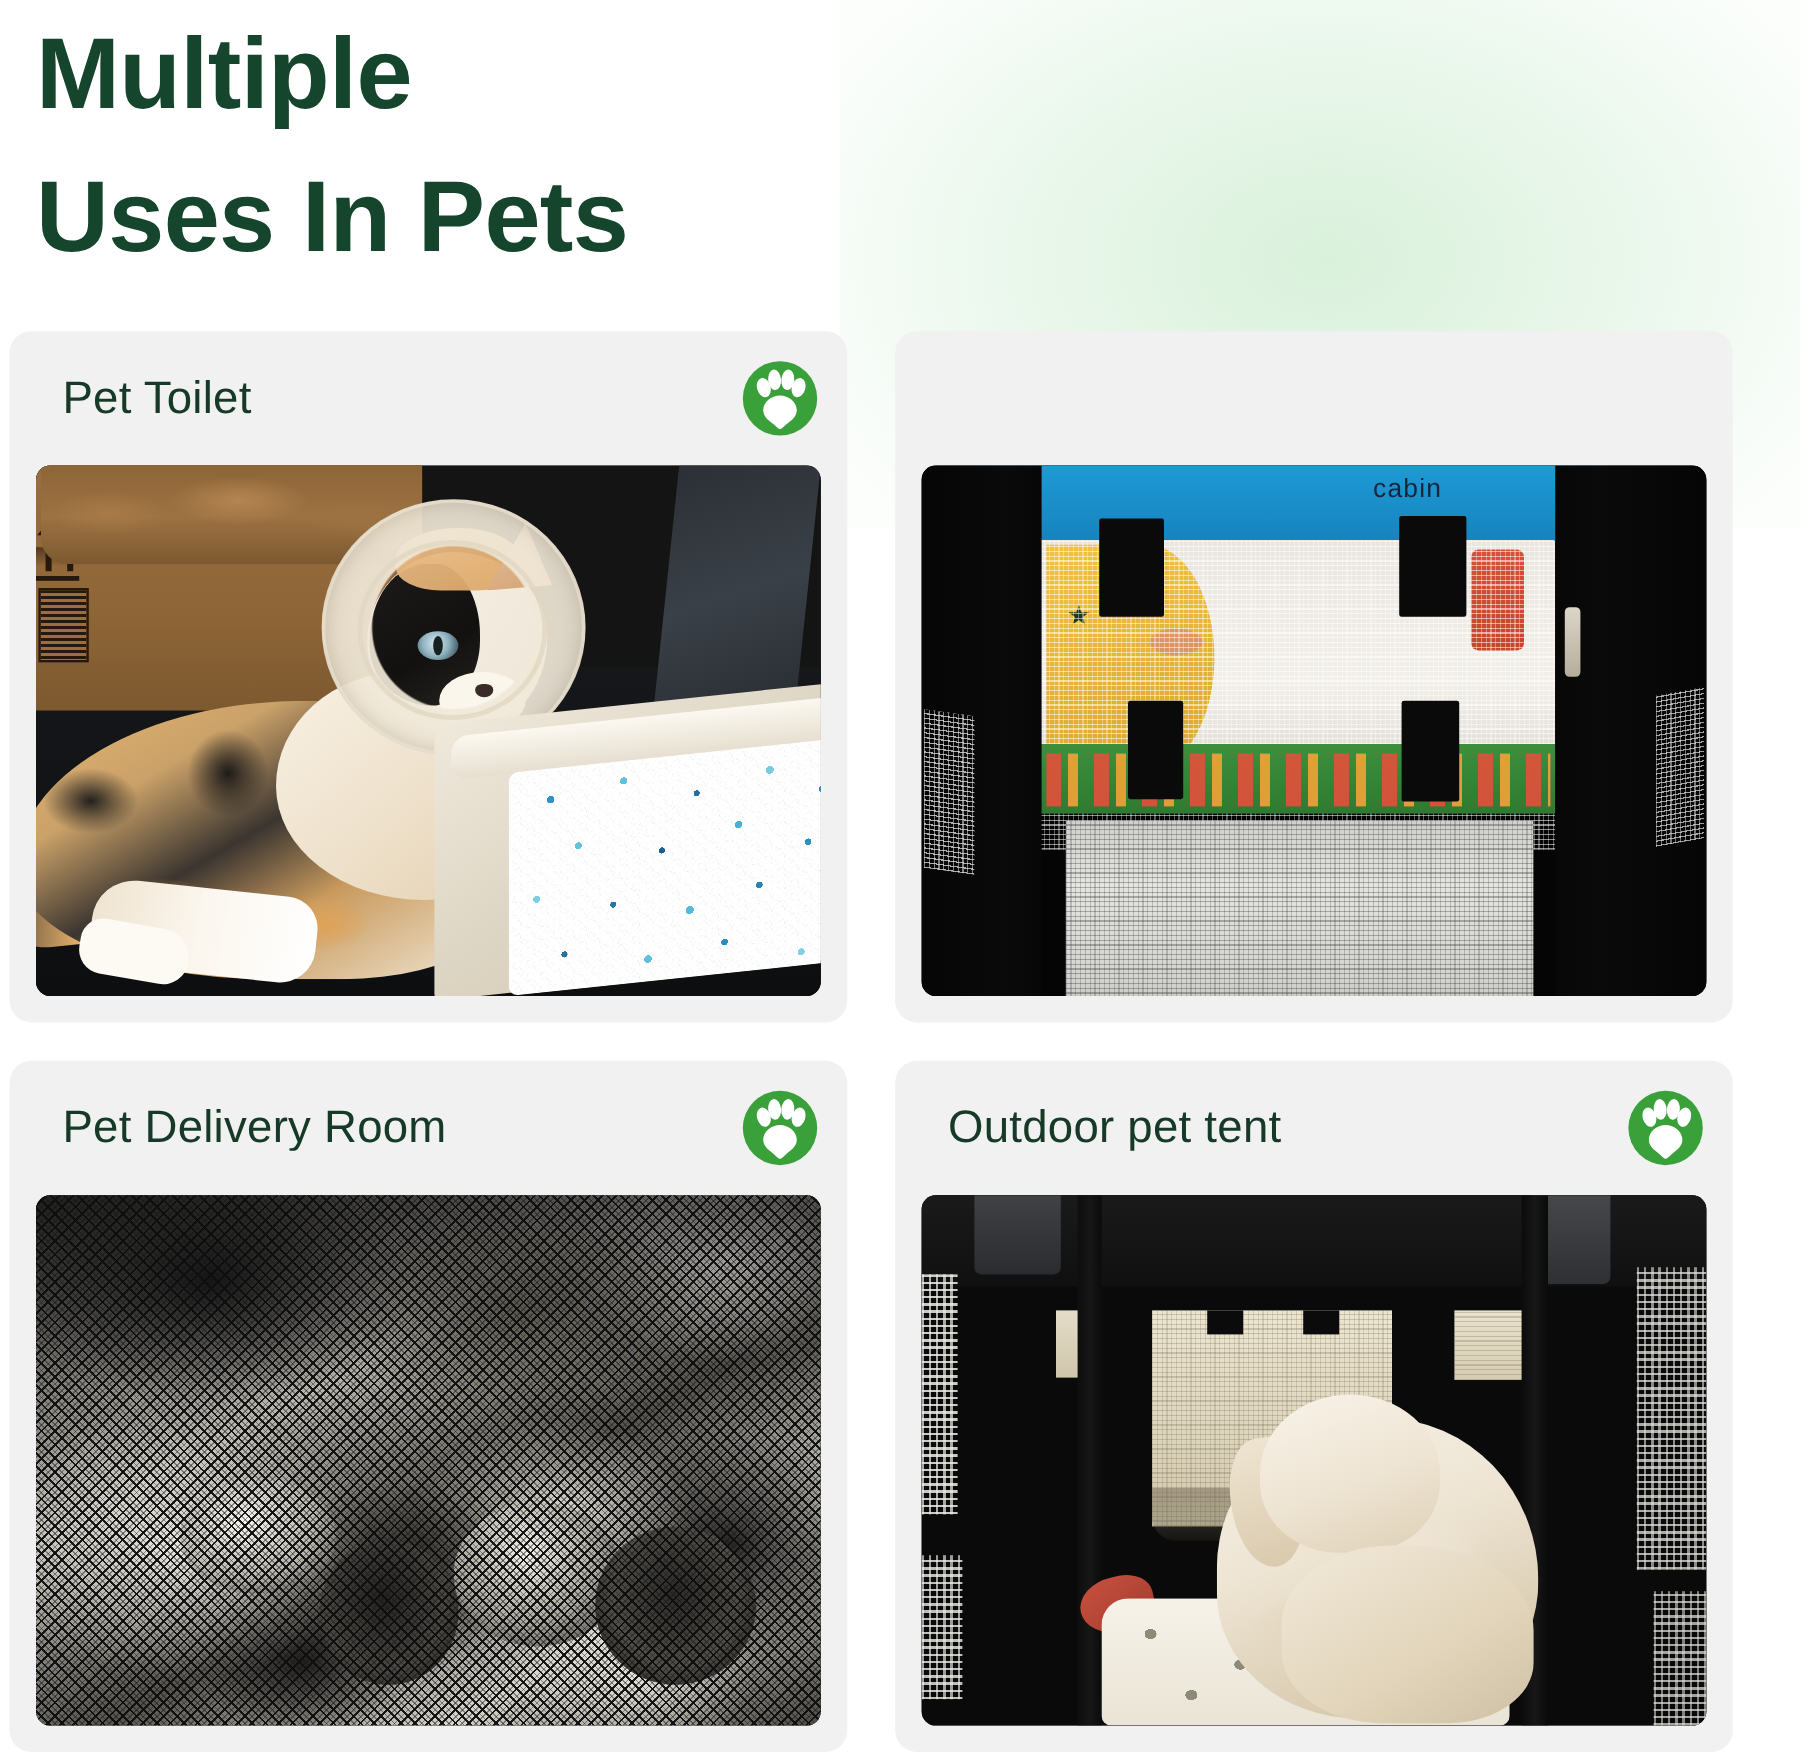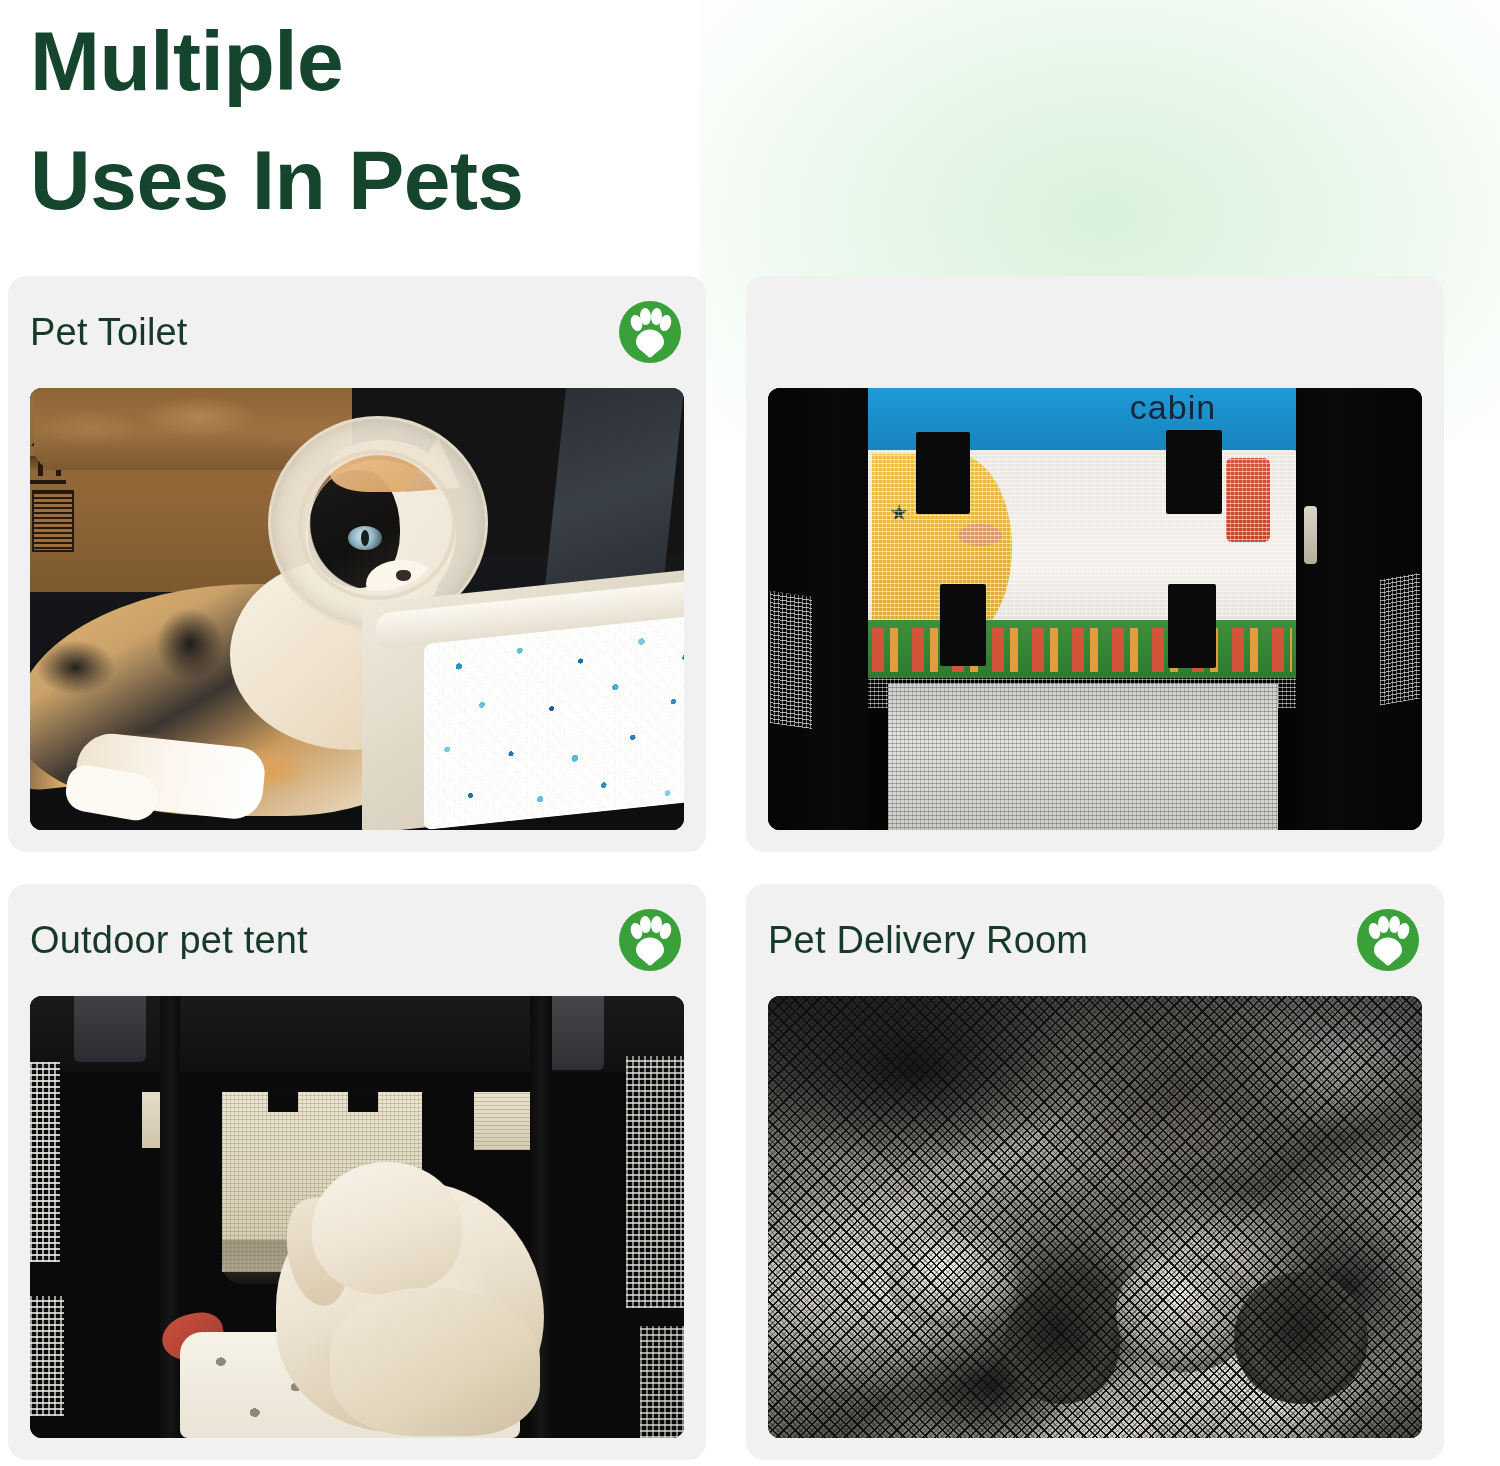--- a/index.html
+++ b/index.html
@@ -69,21 +69,21 @@
     border-radius: 18px;
     overflow: hidden;
   }
 
   .card-header {
     position: absolute;
     left: 0; right: 0; top: 0;
     height: 112px;
     display: flex;
     align-items: center;
-    padding: 0 24px 0 22px;
+    padding: 0 24px 0 44px;
   }
 
   .card-title {
     color: #163a27;
     font-size: 38px;
     font-weight: 400;
     line-height: 1;
     letter-spacing: 0.2px;
     white-space: nowrap;
     flex: 0 1 auto;
@@ -289,21 +289,21 @@
   }
 
   
   .p2-bg { position:absolute; inset:0; background:#050505; }
   .p2-blue {
     position:absolute; left:40px; top:0; width:534px; height:64px;
     background:linear-gradient(180deg,#1e9ad6 0%,#1683bd 100%);
   }
   .p2-cabin {
     position:absolute; left:320px; top:2px; width:170px; height:34px;
-    color:#16263a; font-size:34px; line-height:34px; letter-spacing:1px;
+    color:#16263a; font-size:22px; line-height:34px; letter-spacing:1px;
     text-align:center; font-family:"Liberation Sans",sans-serif;
   }
   .p2-mesh {
     position:absolute; left:98px; top:62px; width:430px; height:258px;
     background-image:
       repeating-linear-gradient(0deg,rgba(255,255,255,0.55) 0 1px, rgba(0,0,0,0) 1px 4px),
       repeating-linear-gradient(90deg,rgba(255,255,255,0.35) 0 1px, rgba(0,0,0,0) 1px 4px);
   }
   .p2-hammock {
     position:absolute; left:98px; top:62px; width:430px; height:196px;
@@ -631,20 +631,46 @@
           <div class="p2-strap s2"></div>
           <div class="p2-strap s3"></div>
           <div class="p2-strap s4"></div>
           <div class="p2-zipper"></div>
         </div>
       </div>
     </div>
 
     <div class="card">
       <div class="card-header">
+        <div class="card-title">Pet Delivery Room</div>
+        <svg class="paw-badge" viewBox="0 0 64 64">
+          <circle cx="32" cy="32" r="31" fill="#3aa03a"></circle>
+          <ellipse cx="18.5" cy="23" rx="5.6" ry="8.2" fill="#ffffff" transform="rotate(-16 18.5 23)"></ellipse>
+          <ellipse cx="27.5" cy="16.5" rx="5.4" ry="8.6" fill="#ffffff" transform="rotate(-5 27.5 16.5)"></ellipse>
+          <ellipse cx="38.5" cy="16.5" rx="5.4" ry="8.6" fill="#ffffff" transform="rotate(5 38.5 16.5)"></ellipse>
+          <ellipse cx="47.5" cy="23" rx="5.6" ry="8.2" fill="#ffffff" transform="rotate(16 47.5 23)"></ellipse>
+          <path d="M32 29.5c7.2 0 14 5.6 14 12.3 0 6.1-5.6 9.1-9.2 12.2-2.2 1.9-3.5 3.6-4.8 3.6s-2.6-1.7-4.8-3.6C23.6 50.9 18 47.9 18 41.8c0-6.7 6.8-12.3 14-12.3z" fill="#ffffff"></path>
+        </svg>
+      </div>
+      <div class="photo">
+        <div class="photo-inner">
+          <div class="p4-bg"></div>
+          <div class="p4-kitten p4-k1"></div>
+          <div class="p4-kitten p4-k2"></div>
+          <div class="p4-kitten p4-k3"></div>
+          <div class="p4-kitten p4-k4"></div>
+          <div class="p4-shadow"></div>
+          <div class="p4-mesh"></div>
+          <div class="p4-mesh-fine"></div>
+        </div>
+      </div>
+    </div>
+
+    <div class="card">
+      <div class="card-header">
         <div class="card-title">Outdoor pet tent</div>
         <svg class="paw-badge" viewBox="0 0 64 64">
           <circle cx="32" cy="32" r="31" fill="#3aa03a"></circle>
           <ellipse cx="18.5" cy="23" rx="5.6" ry="8.2" fill="#ffffff" transform="rotate(-16 18.5 23)"></ellipse>
           <ellipse cx="27.5" cy="16.5" rx="5.4" ry="8.6" fill="#ffffff" transform="rotate(-5 27.5 16.5)"></ellipse>
           <ellipse cx="38.5" cy="16.5" rx="5.4" ry="8.6" fill="#ffffff" transform="rotate(5 38.5 16.5)"></ellipse>
           <ellipse cx="47.5" cy="23" rx="5.6" ry="8.2" fill="#ffffff" transform="rotate(16 47.5 23)"></ellipse>
           <path d="M32 29.5c7.2 0 14 5.6 14 12.3 0 6.1-5.6 9.1-9.2 12.2-2.2 1.9-3.5 3.6-4.8 3.6s-2.6-1.7-4.8-3.6C23.6 50.9 18 47.9 18 41.8c0-6.7 6.8-12.3 14-12.3z" fill="#ffffff"></path>
         </svg>
       </div>
@@ -669,40 +695,14 @@
           <div class="p3-red-toy"></div>
           <div class="p3-bed"></div>
           <div class="p3-dog"></div>
           <div class="p3-dog-ear"></div>
           <div class="p3-dog-head"></div>
           <div class="p3-dog-fluff"></div>
         </div>
       </div>
     </div>
 
-    <div class="card">
-      <div class="card-header">
-        <div class="card-title">Pet Delivery Room</div>
-        <svg class="paw-badge" viewBox="0 0 64 64">
-          <circle cx="32" cy="32" r="31" fill="#3aa03a"></circle>
-          <ellipse cx="18.5" cy="23" rx="5.6" ry="8.2" fill="#ffffff" transform="rotate(-16 18.5 23)"></ellipse>
-          <ellipse cx="27.5" cy="16.5" rx="5.4" ry="8.6" fill="#ffffff" transform="rotate(-5 27.5 16.5)"></ellipse>
-          <ellipse cx="38.5" cy="16.5" rx="5.4" ry="8.6" fill="#ffffff" transform="rotate(5 38.5 16.5)"></ellipse>
-          <ellipse cx="47.5" cy="23" rx="5.6" ry="8.2" fill="#ffffff" transform="rotate(16 47.5 23)"></ellipse>
-          <path d="M32 29.5c7.2 0 14 5.6 14 12.3 0 6.1-5.6 9.1-9.2 12.2-2.2 1.9-3.5 3.6-4.8 3.6s-2.6-1.7-4.8-3.6C23.6 50.9 18 47.9 18 41.8c0-6.7 6.8-12.3 14-12.3z" fill="#ffffff"></path>
-        </svg>
-      </div>
-      <div class="photo">
-        <div class="photo-inner">
-          <div class="p4-bg"></div>
-          <div class="p4-kitten p4-k1"></div>
-          <div class="p4-kitten p4-k2"></div>
-          <div class="p4-kitten p4-k3"></div>
-          <div class="p4-kitten p4-k4"></div>
-          <div class="p4-shadow"></div>
-          <div class="p4-mesh"></div>
-          <div class="p4-mesh-fine"></div>
-        </div>
-      </div>
-    </div>
-
   </div>
 </div>
 
 </body></html>

